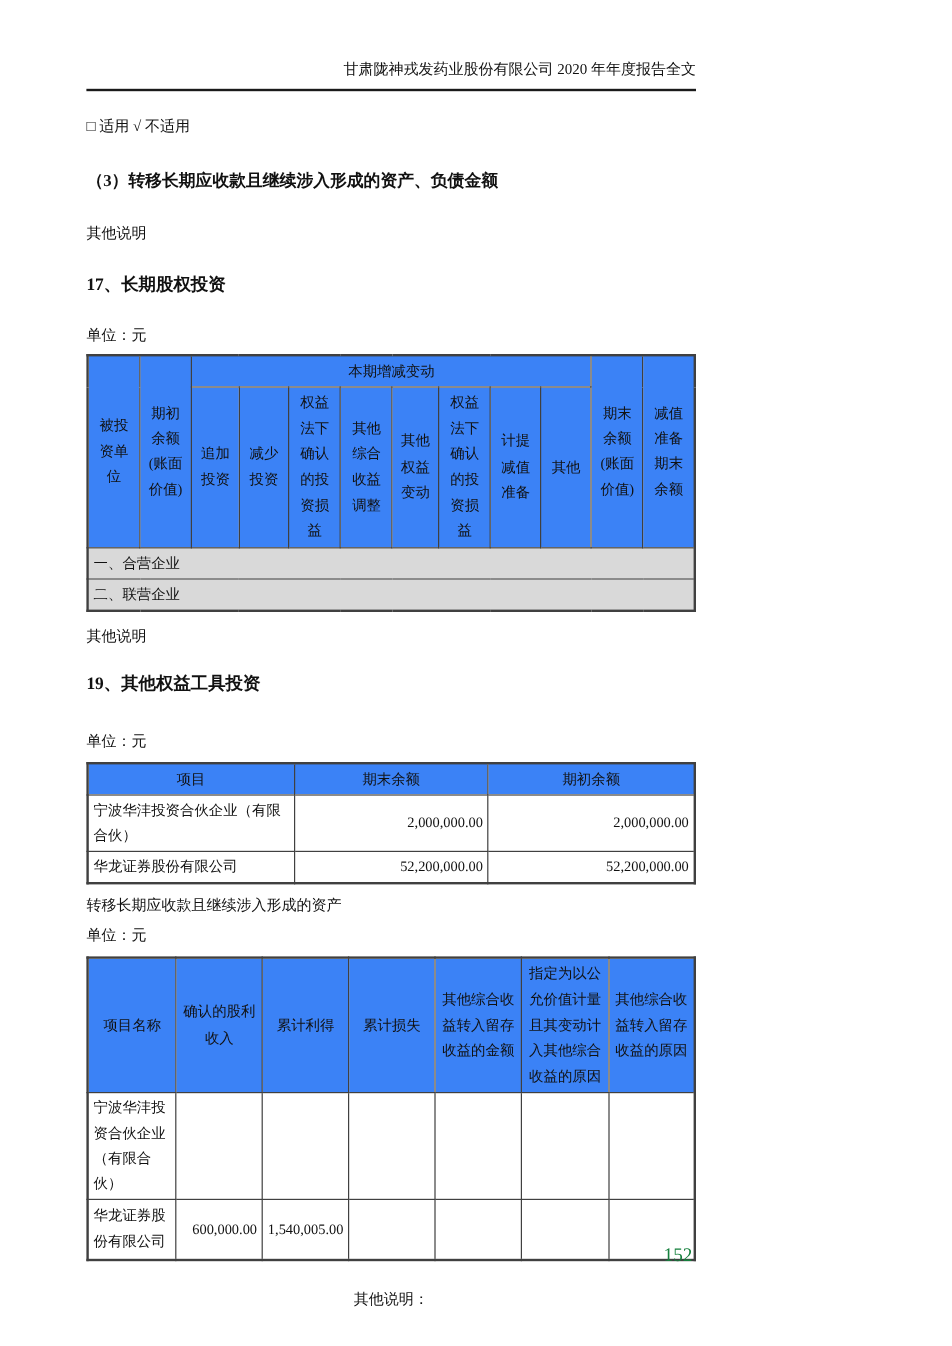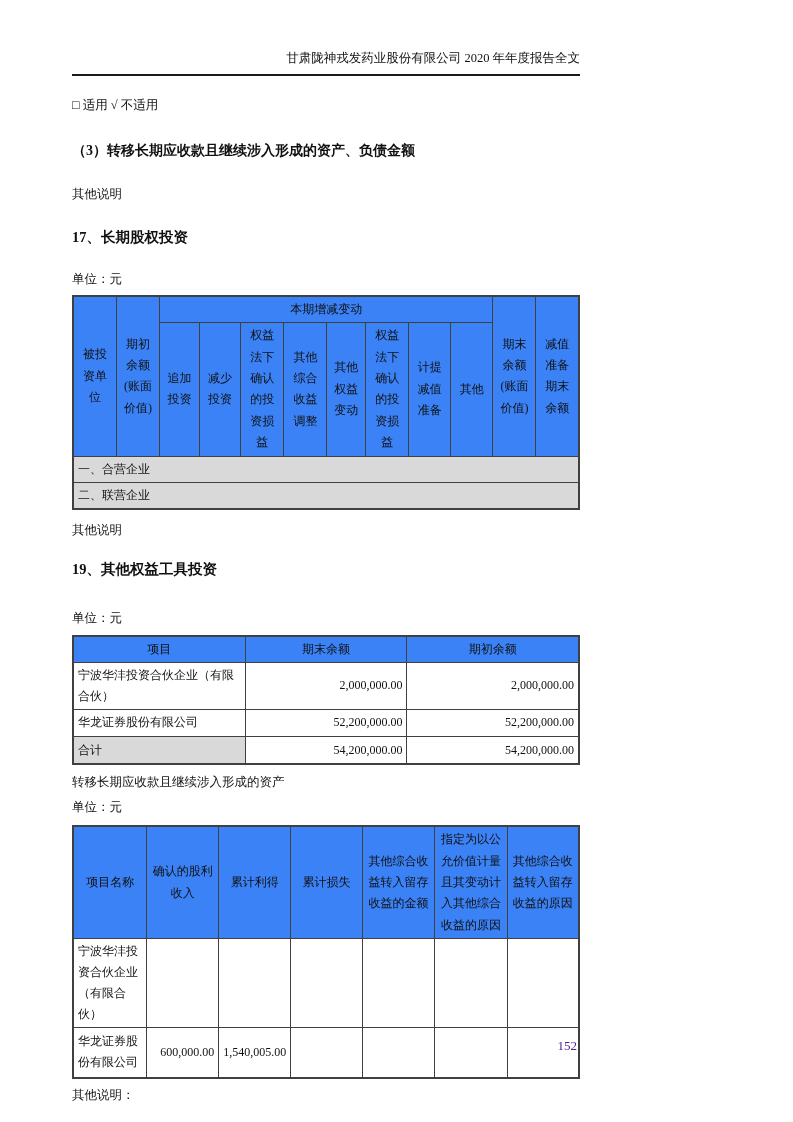--- a/index.html
+++ b/index.html
@@ -22,21 +22,21 @@
   .note-a{margin-top:26px;}
   .sec-title{font-weight:bold;font-size:14.5px;margin:0;}
   .sec17{margin-top:25px;}
   .sec18{margin-top:21px;}
   .unit{font-size:12.5px;text-align:left;}
   .unit-1{margin-top:24px;}
   .unit-2{margin-top:31px;}
   .unit-3{margin-top:8px;}
   .note-b{margin-top:12px;}
   .note-sub{margin-top:9px;}
-  .note-c{margin-top:8px;}
+  .note-c{margin-top:24px;text-align:center;}
 
   table.t{
     width:100%;
     border-collapse:collapse;
     table-layout:fixed;
     font-size:12px;
     border:2px solid #404040;
   }
   .t-17{margin-top:7px;}
   .t-18{margin-top:8px;}
@@ -56,21 +56,21 @@
   tr.h-sub{height:73px;}
   tr.r24{height:24px;}
   tr.r23{height:23px;}
   tr.r28{height:28px;}
   tr.r27{height:27px;}
   tr.r72{height:72px;}
   tr.r50{height:50px;}
   tr.h90{height:90px;}
   .page-number{
     position:absolute;top:1038px;right:78px;
-    font-size:13px;color:#4c1d95;
+    font-size:16px;color:#15803d;
   }
 </style>
 </head>
 <body>
 
 <div class="page">
   <div class="content">
 
     <div class="doc-header">甘肃陇神戎发药业股份有限公司 2020 年年度报告全文</div>
     <div class="header-rule"></div>
@@ -150,25 +150,20 @@
         <tr class="r28">
           <td class="lbl">宁波华沣投资合伙企业（有限合伙）</td>
           <td class="num">2,000,000.00</td>
           <td class="num">2,000,000.00</td>
         </tr>
         <tr class="r27">
           <td class="lbl">华龙证券股份有限公司</td>
           <td class="num">52,200,000.00</td>
           <td class="num">52,200,000.00</td>
         </tr>
-        <tr class="r28">
-          <td class="lbl gray">合计</td>
-          <td class="num">54,200,000.00</td>
-          <td class="num">54,200,000.00</td>
-        </tr>
       </tbody>
     </table>
 
     <div class="note note-sub">转移长期应收款且继续涉入形成的资产</div>
     <div class="unit unit-3">单位：元</div>
 
     <table class="t t-18b">
       <colgroup>
         <col style="width:14.6%">
           <col style="width:14.2%">

